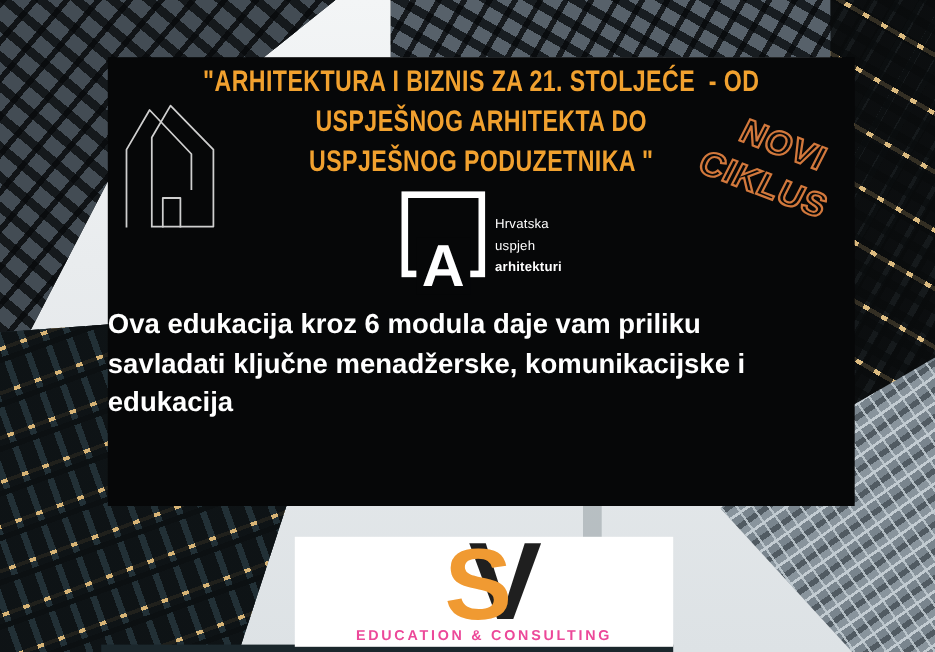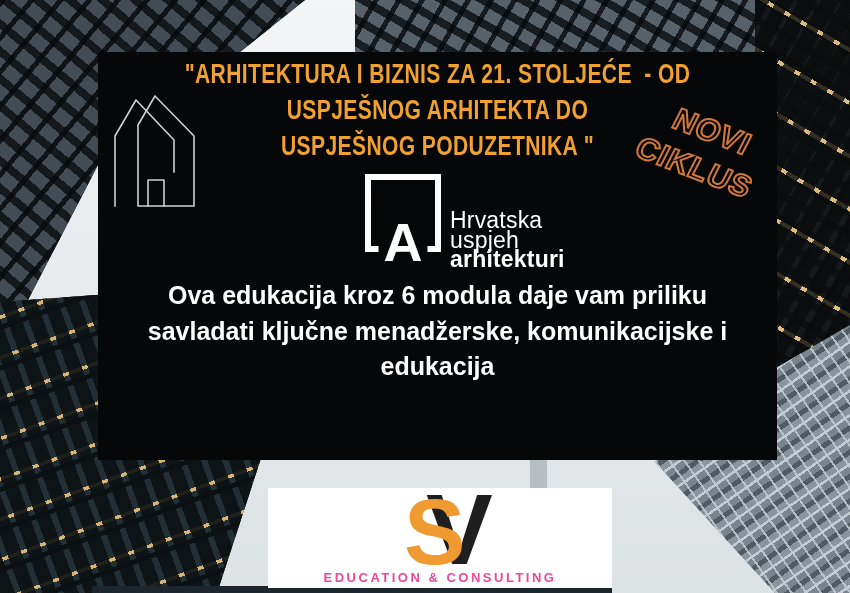--- a/index.html
+++ b/index.html
@@ -71,24 +71,24 @@
     font-weight:bold;font-size:31px;line-height:40px;letter-spacing:1px;
     color:rgba(0,0,0,0);-webkit-text-stroke:2px #D2783C;
   }
 
   .hka-square{position:absolute;left:267px;top:122px;width:76px;height:78px;border:6px solid #ffffff;}
   .hka-a{
     position:absolute;left:50%;bottom:-22px;transform:translateX(-50%);
     background:#060708;padding:0 5px;color:#fff;
     font-size:54px;line-height:52px;font-weight:bold;
   }
-  .hka-text{position:absolute;left:352px;top:142px;color:#fff;font-size:23px;line-height:19.5px;letter-spacing:.2px;margin-top:17px;}
+  .hka-text{position:absolute;left:352px;top:142px;color:#fff;font-size:12px;line-height:19.5px;letter-spacing:.2px;}
   .hka-text .bold{font-weight:bold;}
 
-  .description{position:absolute;left:0;right:0;top:226px;text-align:center;color:#fff;font-weight:bold;}
+  .description{position:absolute;left:0;right:0;top:226px;text-align:left;color:#fff;font-weight:bold;}
   .description-line{font-size:25px;line-height:35.5px;white-space:pre;}
 
   .white-box{position:absolute;left:268px;top:488px;width:344px;height:100px;background:#ffffff;}
   .sv-logo{position:absolute;left:0;top:0;width:100%;height:84px;}
   .sv-v{position:absolute;left:158px;top:2px;font-size:100px;line-height:78px;font-weight:bold;color:#1F1F1F;z-index:1;}
   .sv-s{position:absolute;left:136px;top:8px;font-size:92px;line-height:72px;font-weight:bold;color:#F09A32;z-index:2;}
   .sv-tagline{
     position:absolute;left:0;right:0;bottom:3px;text-align:center;
     font-size:13px;font-weight:bold;letter-spacing:2.5px;color:#ec4899;white-space:nowrap;
   }

